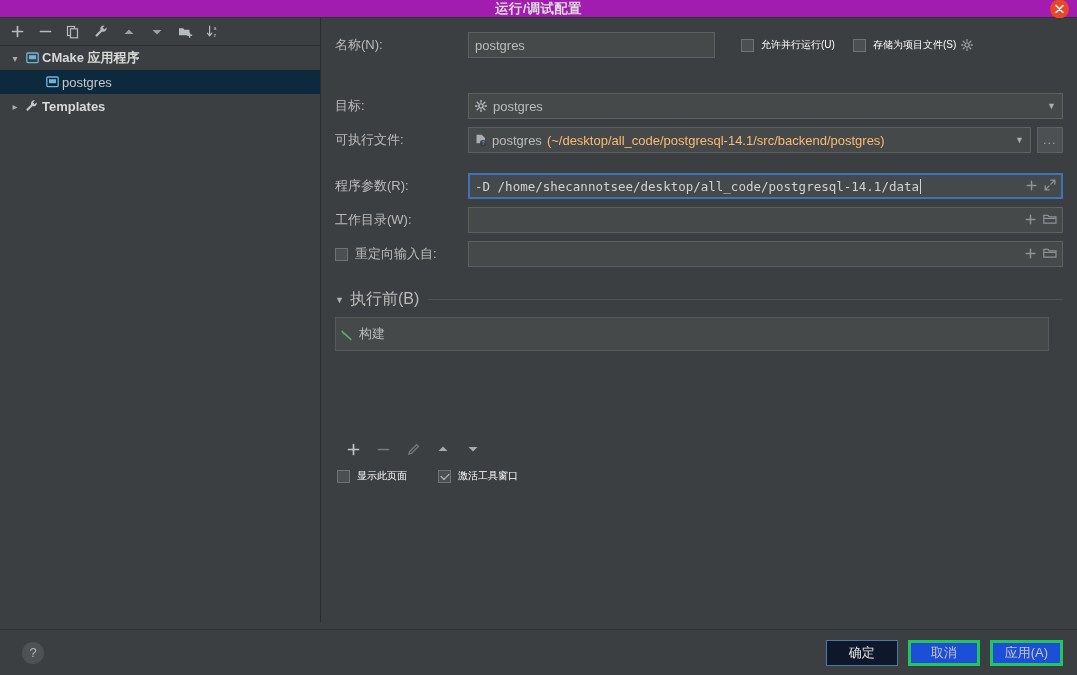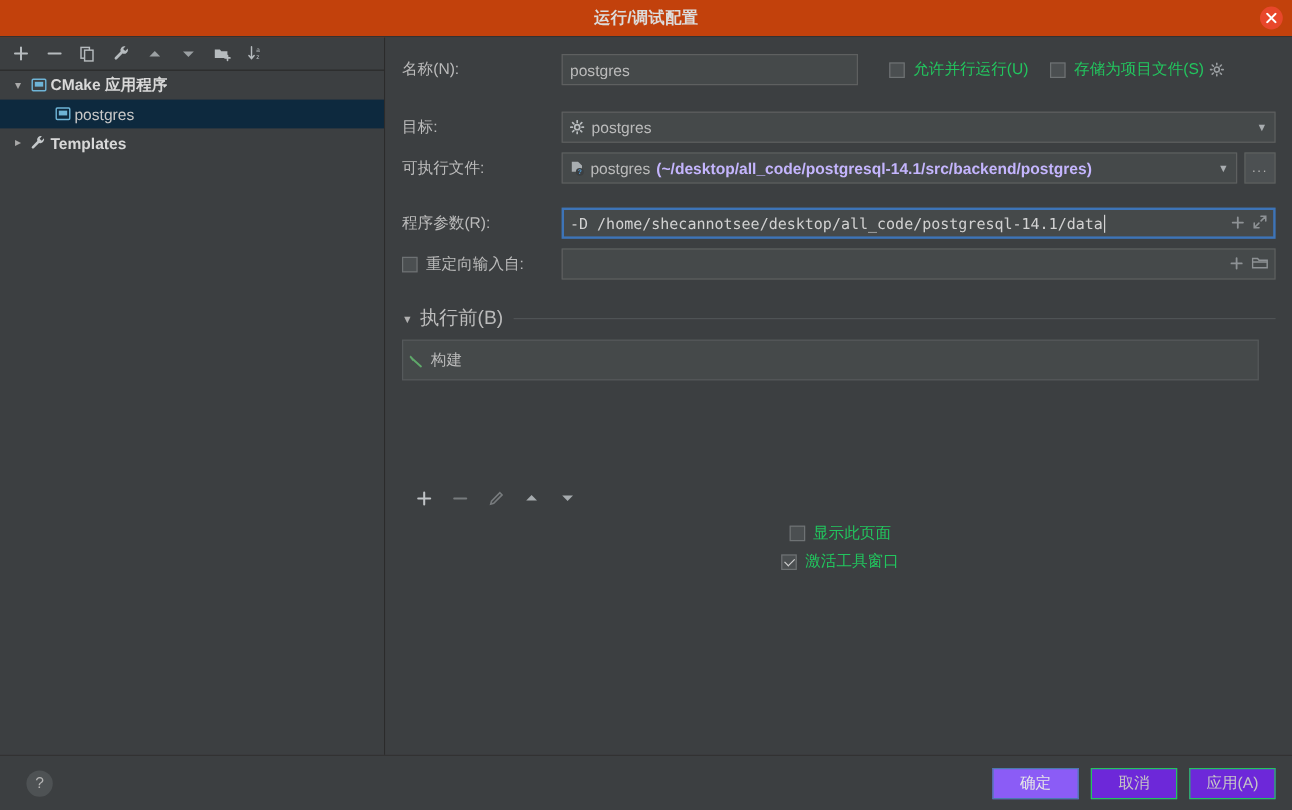--- a/index.html
+++ b/index.html
@@ -9,22 +9,22 @@
     background: #3c3f41;
     font-family: "Liberation Sans", "DejaVu Sans", sans-serif;
     font-size: 13px;
     color: #bbbbbb;
     overflow: hidden;
     position: relative;
   }
 
   
   .titlebar {
-    height: 31px;
-    background: #c2410c;
+    height: 18px;
+    background: #a21caf;
     display: flex; align-items: center; justify-content: center;
     position: relative;
     border-bottom: 1px solid #323232;
   }
   .titlebar-text {
     font-size: 13.5px; font-weight: bold; color: #dcdcdc;
     letter-spacing: .3px;
   }
   .close-btn {
     position: absolute; right: 8px; top: 50%; transform: translateY(-50%);
@@ -106,21 +106,21 @@
     position: absolute; right: 5px; top: 0; bottom: 0;
     display: flex; align-items: center; gap: 7px;
     color: #8e9295;
   }
   .mono { font-family: "DejaVu Sans Mono", "Liberation Mono", monospace; font-size: 12.5px; color: #d2d2d2; }
   .caret {
     display: inline-block; width: 1px; height: 15px;
     background: #d2d2d2; margin-left: 1px;
     vertical-align: middle;
   }
-  .path-dim { color: #c4b5fd; margin-left: 5px; font-weight: bold; }
+  .path-dim { color: #fdba74; margin-left: 5px; }
   .dropdown-arrow { color: #a9adb0; font-size: 9px; margin-left: auto; padding-left: 8px;}
   .browse-btn {
     width: 26px; height: 26px; margin-left: 6px; flex: none;
     background: #4c5052; border: 1px solid #5e6060;
     display: flex; align-items: center; justify-content: center;
     color: #b0b0b0; letter-spacing: 1.4px; font-size: 11px;
     cursor: pointer;
   }
 
   
@@ -129,21 +129,21 @@
     border: 1px solid #6e7274; background: #4b4f51;
     display: inline-flex; align-items: center; justify-content: center;
     cursor: pointer; margin-right: 7px;
     position: relative;
   }
   .cb.checked::after {
     content: ""; width: 7px; height: 4px;
     border-left: 1.6px solid #cfcfcf; border-bottom: 1.6px solid #cfcfcf;
     transform: rotate(-45deg); margin-bottom: 2px;
   }
-  .cb-lab { font-size: 13px; color: #22c55e; cursor: pointer; }
+  .cb-lab { font-size: 10px; color: #ffffff; cursor: pointer; }
   .cb-group { display: flex; align-items: center; }
 
   .topright {
     display: flex; align-items: center; gap: 18px; margin-left: 26px;
   }
 
   
   .section-head {
     display: flex; align-items: center; margin-top: 22px; margin-bottom: 7px;
   }
@@ -158,44 +158,44 @@
   }
   .task-ico { margin-right: 6px; display: flex; align-items: center; }
 
   .list-toolbar {
     display: flex; align-items: center; gap: 14px;
     margin-top: 90px; padding-left: 10px; margin-bottom: 12px;
   }
   .lt-icon { width: 16px; height: 16px; display: flex; align-items: center; justify-content: center; color: #a6abae; cursor: pointer;}
   .lt-icon.dim { opacity: .45; }
 
-  .bottom-cbs { display: flex; align-items: center; gap: 6px; padding-left: 2px; flex-direction: column; }
+  .bottom-cbs { display: flex; align-items: center; gap: 31px; padding-left: 2px; }
 
   
   .footer {
     position: absolute; left: 0; right: 0; bottom: 0; height: 46px;
     background: #3c3f41; border-top: 1px solid #323232;
     display: flex; align-items: center; padding: 0 14px;
   }
   .help-btn {
     width: 22px; height: 22px; border-radius: 50%;
     background: #4e5254; color: #b4b4b4;
     display: flex; align-items: center; justify-content: center;
     font-size: 13px; cursor: pointer; margin-left: 8px;
   }
   .btn-group { margin-left: auto; display: flex; gap: 10px; }
   .btn {
     min-width: 72px; height: 26px; padding: 0 12px;
-    background: #6d28d9; border: 1px solid #22c55e;
+    background: #1d4ed8; border: 3px solid #22c55e;
     color: #c6c6c6; font-size: 13px; cursor: pointer;
     display: flex; align-items: center; justify-content: center;
     font-family: inherit;
   }
   .btn.default {
-    background: #8b5cf6; border: 1px solid #4a7aad; color: #e6e6e6;
+    background: #0f172a; border: 1px solid #4a7aad; color: #e6e6e6;
   }
 </style>
 </head>
 <body>
 
 <div class="titlebar">
   <span class="titlebar-text">运行/调试配置</span>
   <div class="close-btn">
     <svg width="9" height="9" viewBox="0 0 9 9">
       <path d="M1 1 L8 8 M8 1 L1 8" stroke="#ffffff" stroke-width="1.6" stroke-linecap="round"></path>
@@ -304,21 +304,21 @@
           <span style="margin-left:5px;display:flex;">
             <svg width="12" height="12" viewBox="0 0 12 12">
               <circle cx="6" cy="6" r="2.1" fill="none" stroke="#9a9ea1" stroke-width="1.3"></circle>
               <path d="M6 0.6 V2 M6 10 V11.4 M0.6 6 H2 M10 6 H11.4 M2.2 2.2 L3.2 3.2 M8.8 8.8 L9.8 9.8 M9.8 2.2 L8.8 3.2 M3.2 8.8 L2.2 9.8" stroke="#9a9ea1" stroke-width="1.3" stroke-linecap="round"></path>
             </svg>
           </span>
         </div>
       </div>
     </div>
 
-    <div class="row" style="margin-top:22px;">
+    <div class="row" style="margin-top:35px;">
       <span class="lbl">目标:</span>
       <div class="field combo">
         <span style="display:flex;margin-right:6px;">
           <svg width="12" height="12" viewBox="0 0 12 12">
             <circle cx="6" cy="6" r="2.1" fill="none" stroke="#b8bcbe" stroke-width="1.4"></circle>
             <path d="M6 0.6 V2 M6 10 V11.4 M0.6 6 H2 M10 6 H11.4 M2.2 2.2 L3.2 3.2 M8.8 8.8 L9.8 9.8 M9.8 2.2 L8.8 3.2 M3.2 8.8 L2.2 9.8" stroke="#b8bcbe" stroke-width="1.4" stroke-linecap="round"></path>
           </svg>
         </span>
         <span>postgres</span>
         <span class="dropdown-arrow">▼</span>
@@ -356,20 +356,39 @@
           <span>
             <svg width="12" height="12" viewBox="0 0 12 12">
               <path d="M6.8 1.2 H10.8 V5.2 M10.8 1.2 L6.9 5.1" stroke="#8e9295" stroke-width="1.3" fill="none" stroke-linecap="round"></path>
               <path d="M5.2 10.8 H1.2 V6.8 M1.2 10.8 L5.1 6.9" stroke="#8e9295" stroke-width="1.3" fill="none" stroke-linecap="round"></path>
             </svg>
           </span>
         </span>
       </div>
     </div>
 
+    <div class="row">
+      <span class="lbl">工作目录(W):</span>
+      <div class="field">
+        <span class="mono"></span>
+        <span class="field-icons">
+          <span>
+            <svg width="11" height="11" viewBox="0 0 11 11">
+                <path d="M5.5 1.2 V9.8 M1.2 5.5 H9.8" stroke="#8e9295" stroke-width="1.5" stroke-linecap="round"></path>
+              </svg>
+          </span>
+          <span>
+            <svg width="14" height="12" viewBox="0 0 14 12">
+              <path d="M0.8 2.4 h4.2 l1.2 1.5 h6.8 v6.2 h-12.2 z" fill="none" stroke="#8e9295" stroke-width="1.2"></path>
+              <path d="M1 5.4 h11.8" stroke="#8e9295" stroke-width="1.2"></path>
+            </svg>
+          </span>
+        </span>
+      </div>
+    </div>
 
 
     <div class="row">
       <span class="lbl withcb">
         <span class="cb"></span>
         <span>重定向输入自:</span>
       </span>
       <div class="field">
         <span class="mono"></span>
         <span class="field-icons">

